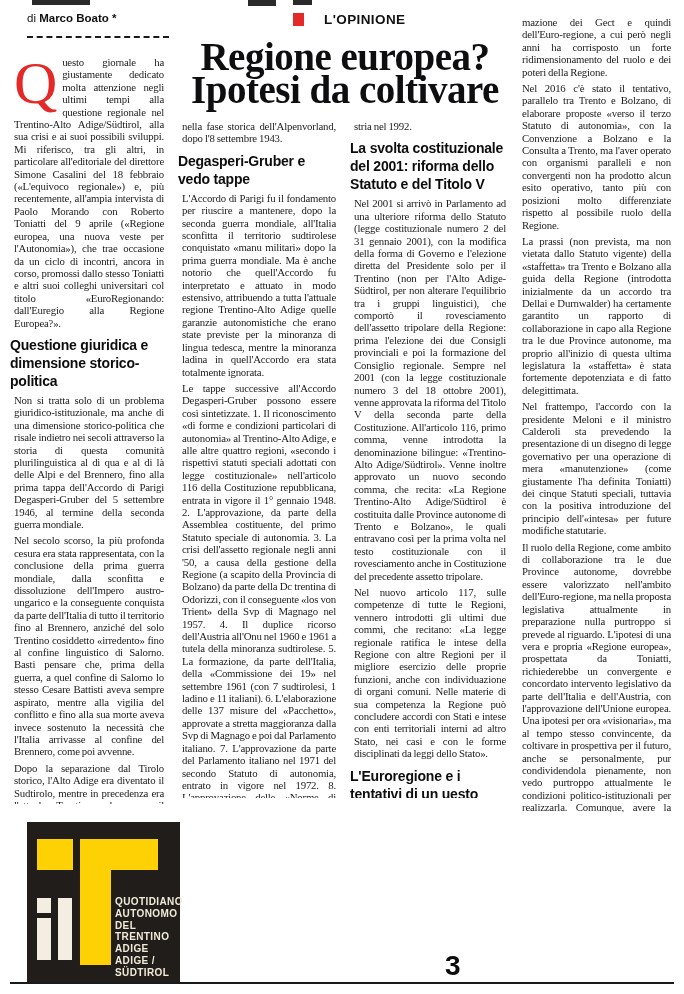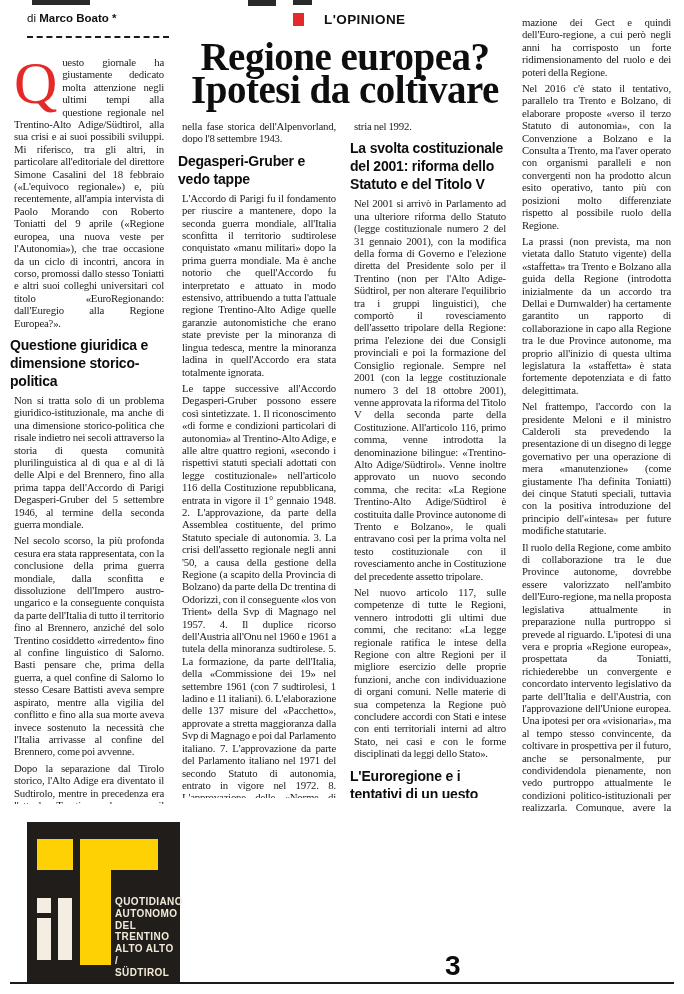--- a/index.html
+++ b/index.html
@@ -109,21 +109,21 @@
     <div class="yellow" style="left:10px;top:17px;width:36px;height:31px;"></div>
     <div class="yellow" style="left:53px;top:17px;width:78px;height:31px;"></div>
     <div class="yellow" style="left:53px;top:48px;width:31px;height:95px;"></div>
     <div class="white" style="left:10px;top:76px;width:14px;height:15px;"></div>
     <div class="white" style="left:10px;top:96px;width:14px;height:42px;"></div>
     <div class="white" style="left:31px;top:76px;width:14px;height:62px;"></div>
     <div class="tagline">
       <div>QUOTIDIANO</div>
       <div>AUTONOMO</div>
       <div>DEL TRENTINO</div>
-      <div>ALTO ALTO /</div>
+      <div>ADIGE ADIGE /</div>
       <div>SÜDTIROL</div>
     </div>
   </div>
 
   <div class="page-number">3</div>
   <div class="bottom-rule"></div>
 
 </div>
 
 </body></html>

